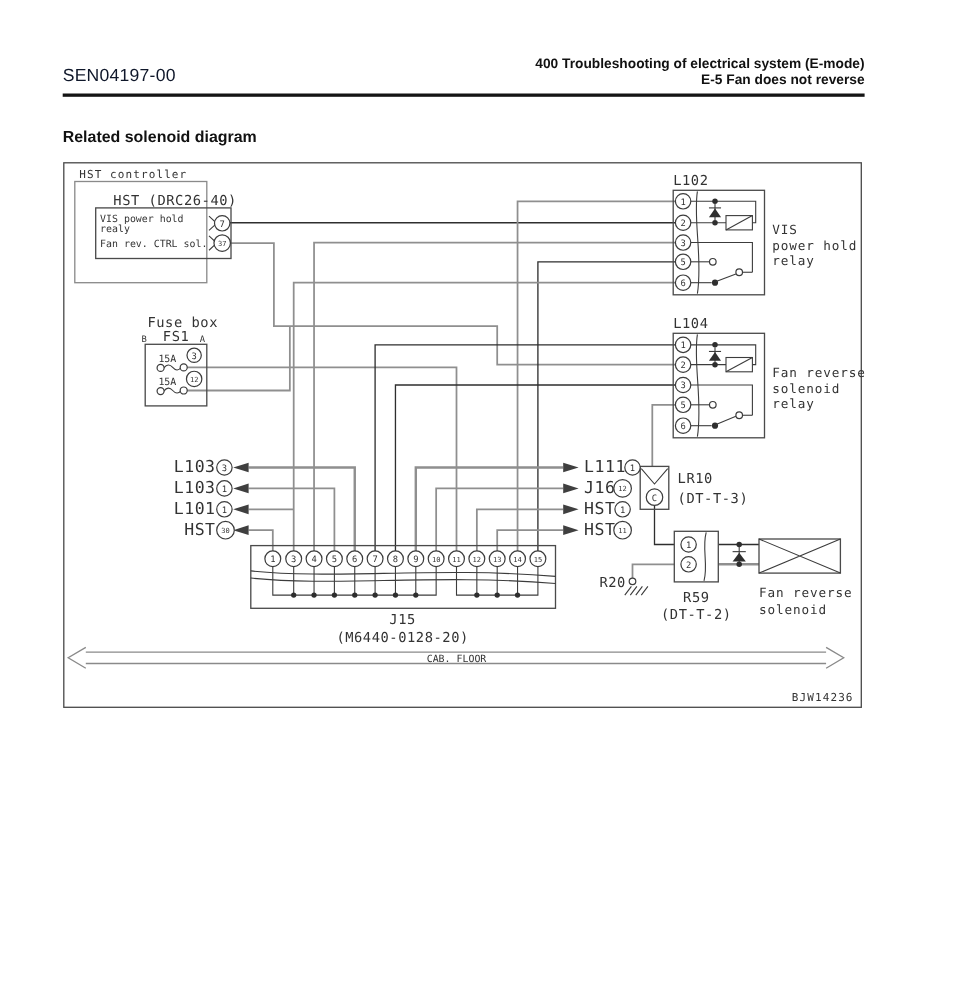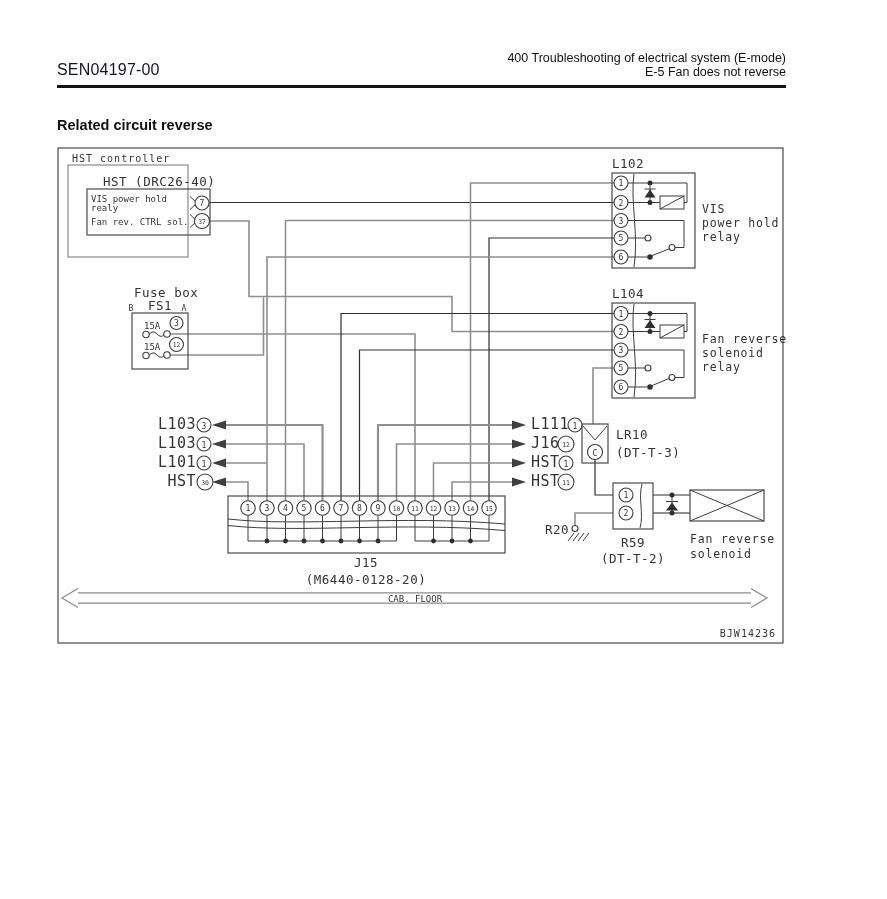--- a/index.html
+++ b/index.html
@@ -1,20 +1,20 @@
 <!DOCTYPE html>
 <html><head>
 <meta charset="utf-8">
 <style>
   html,body{margin:0;padding:0;background:#fff;}
   #page{position:relative;width:887px;height:899px;background:#ffffff;overflow:hidden;
         font-family:"Liberation Sans", sans-serif;}
   .doc-number{position:absolute;left:57px;top:61px;font-size:16px;color:#0f172a;letter-spacing:.2px;}
   .subject{position:absolute;right:101px;top:52px;text-align:right;font-size:12.5px;
-           font-weight:normal;color:#111;line-height:13.5px;}
+           font-weight:bold;color:#111;line-height:13.5px;}
   .rule{position:absolute;left:57px;top:85px;width:729px;height:3px;background:#141414;}
   .section-title{position:absolute;left:57px;top:117px;font-size:14.5px;font-weight:bold;color:#111;}
   svg{position:absolute;left:0;top:0;}
   svg text{font-family:"DejaVu Sans Mono", monospace;fill:#333;}
   .wg{stroke:#8f8f8f;stroke-width:1.6;fill:none;}
   .wg2{stroke:#8f8f8f;stroke-width:2.2;fill:none;}
   .wb{stroke:#2e2e2e;stroke-width:1.2;fill:none;}
   .box{stroke:#4a4a4a;stroke-width:1.2;fill:none;}
   .boxg{stroke:#8a8a8a;stroke-width:1.2;fill:none;}
   .thin{stroke:#3c3c3c;stroke-width:1;fill:none;}
@@ -37,21 +37,21 @@
 <body>
 
 <div id="page">
 
   <div class="doc-number">SEN04197-00</div>
   <div class="subject">
     <div>400 Troubleshooting of electrical system (E-mode)</div>
     <div>E-5 Fan does not reverse</div>
   </div>
   <div class="rule"></div>
-  <div class="section-title">Related circuit reverse</div>
+  <div class="section-title">Related solenoid diagram</div>
 
   <svg width="887" height="899" viewBox="0 0 887 899">
 
     <rect x="58" y="148" width="725" height="495" class="box"></rect>
 
     <g>
       <path class="wb" d="M209,202.5 H616"></path>
       <path class="wg" d="M209,221 H249 V296.5 H452 V331.5 H616"></path>
       <path class="wg" d="M170,334 H415 V502"></path>
       <path class="wg" d="M170,355 H263.5 V297.3"></path>

